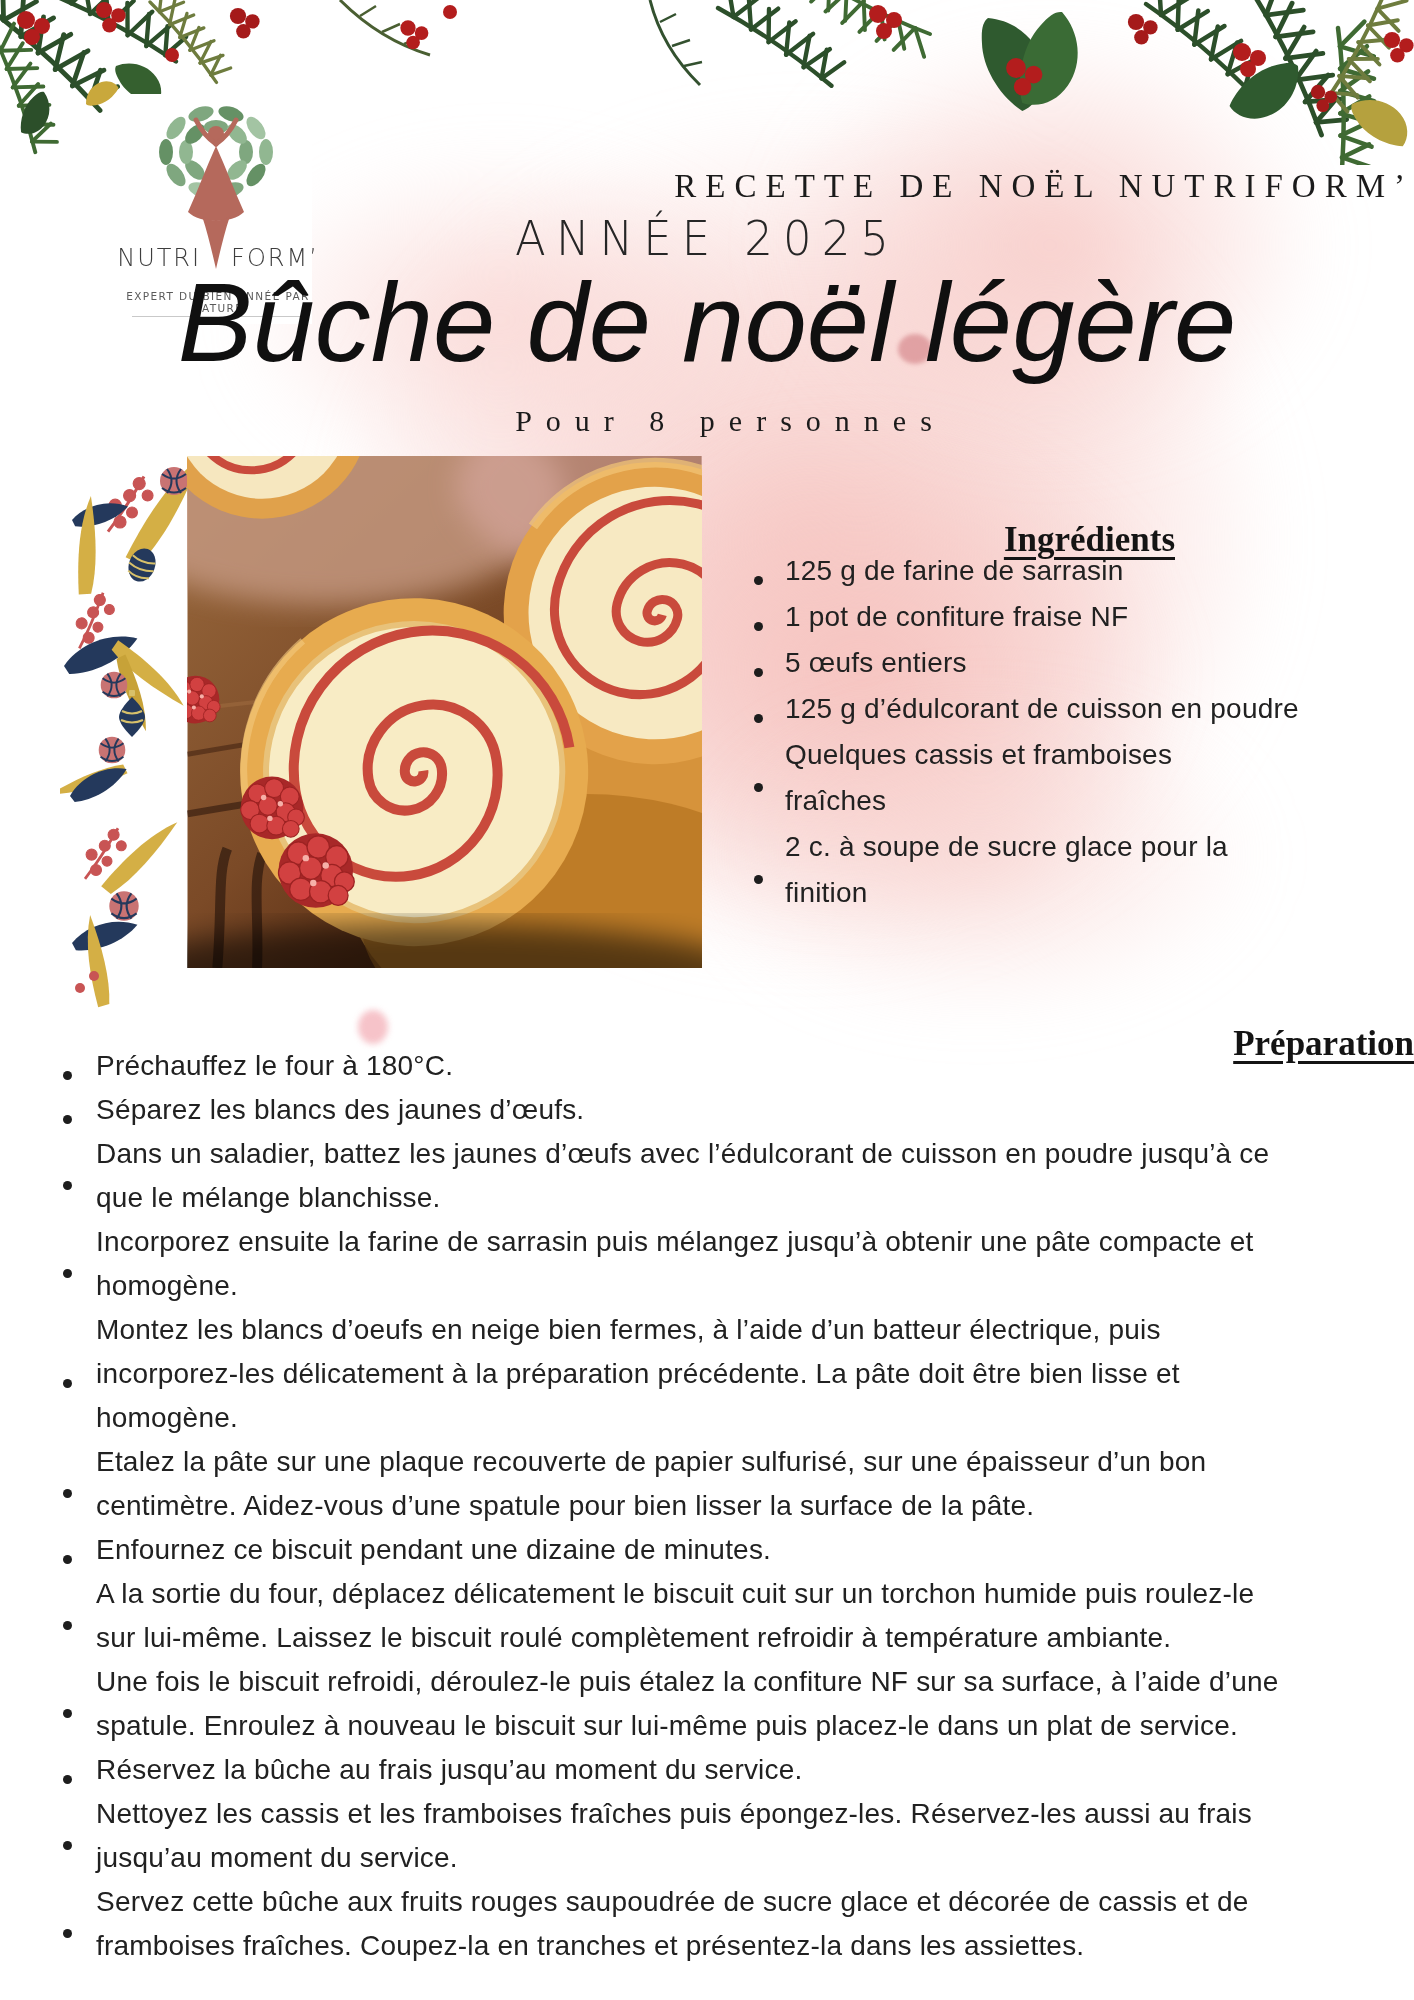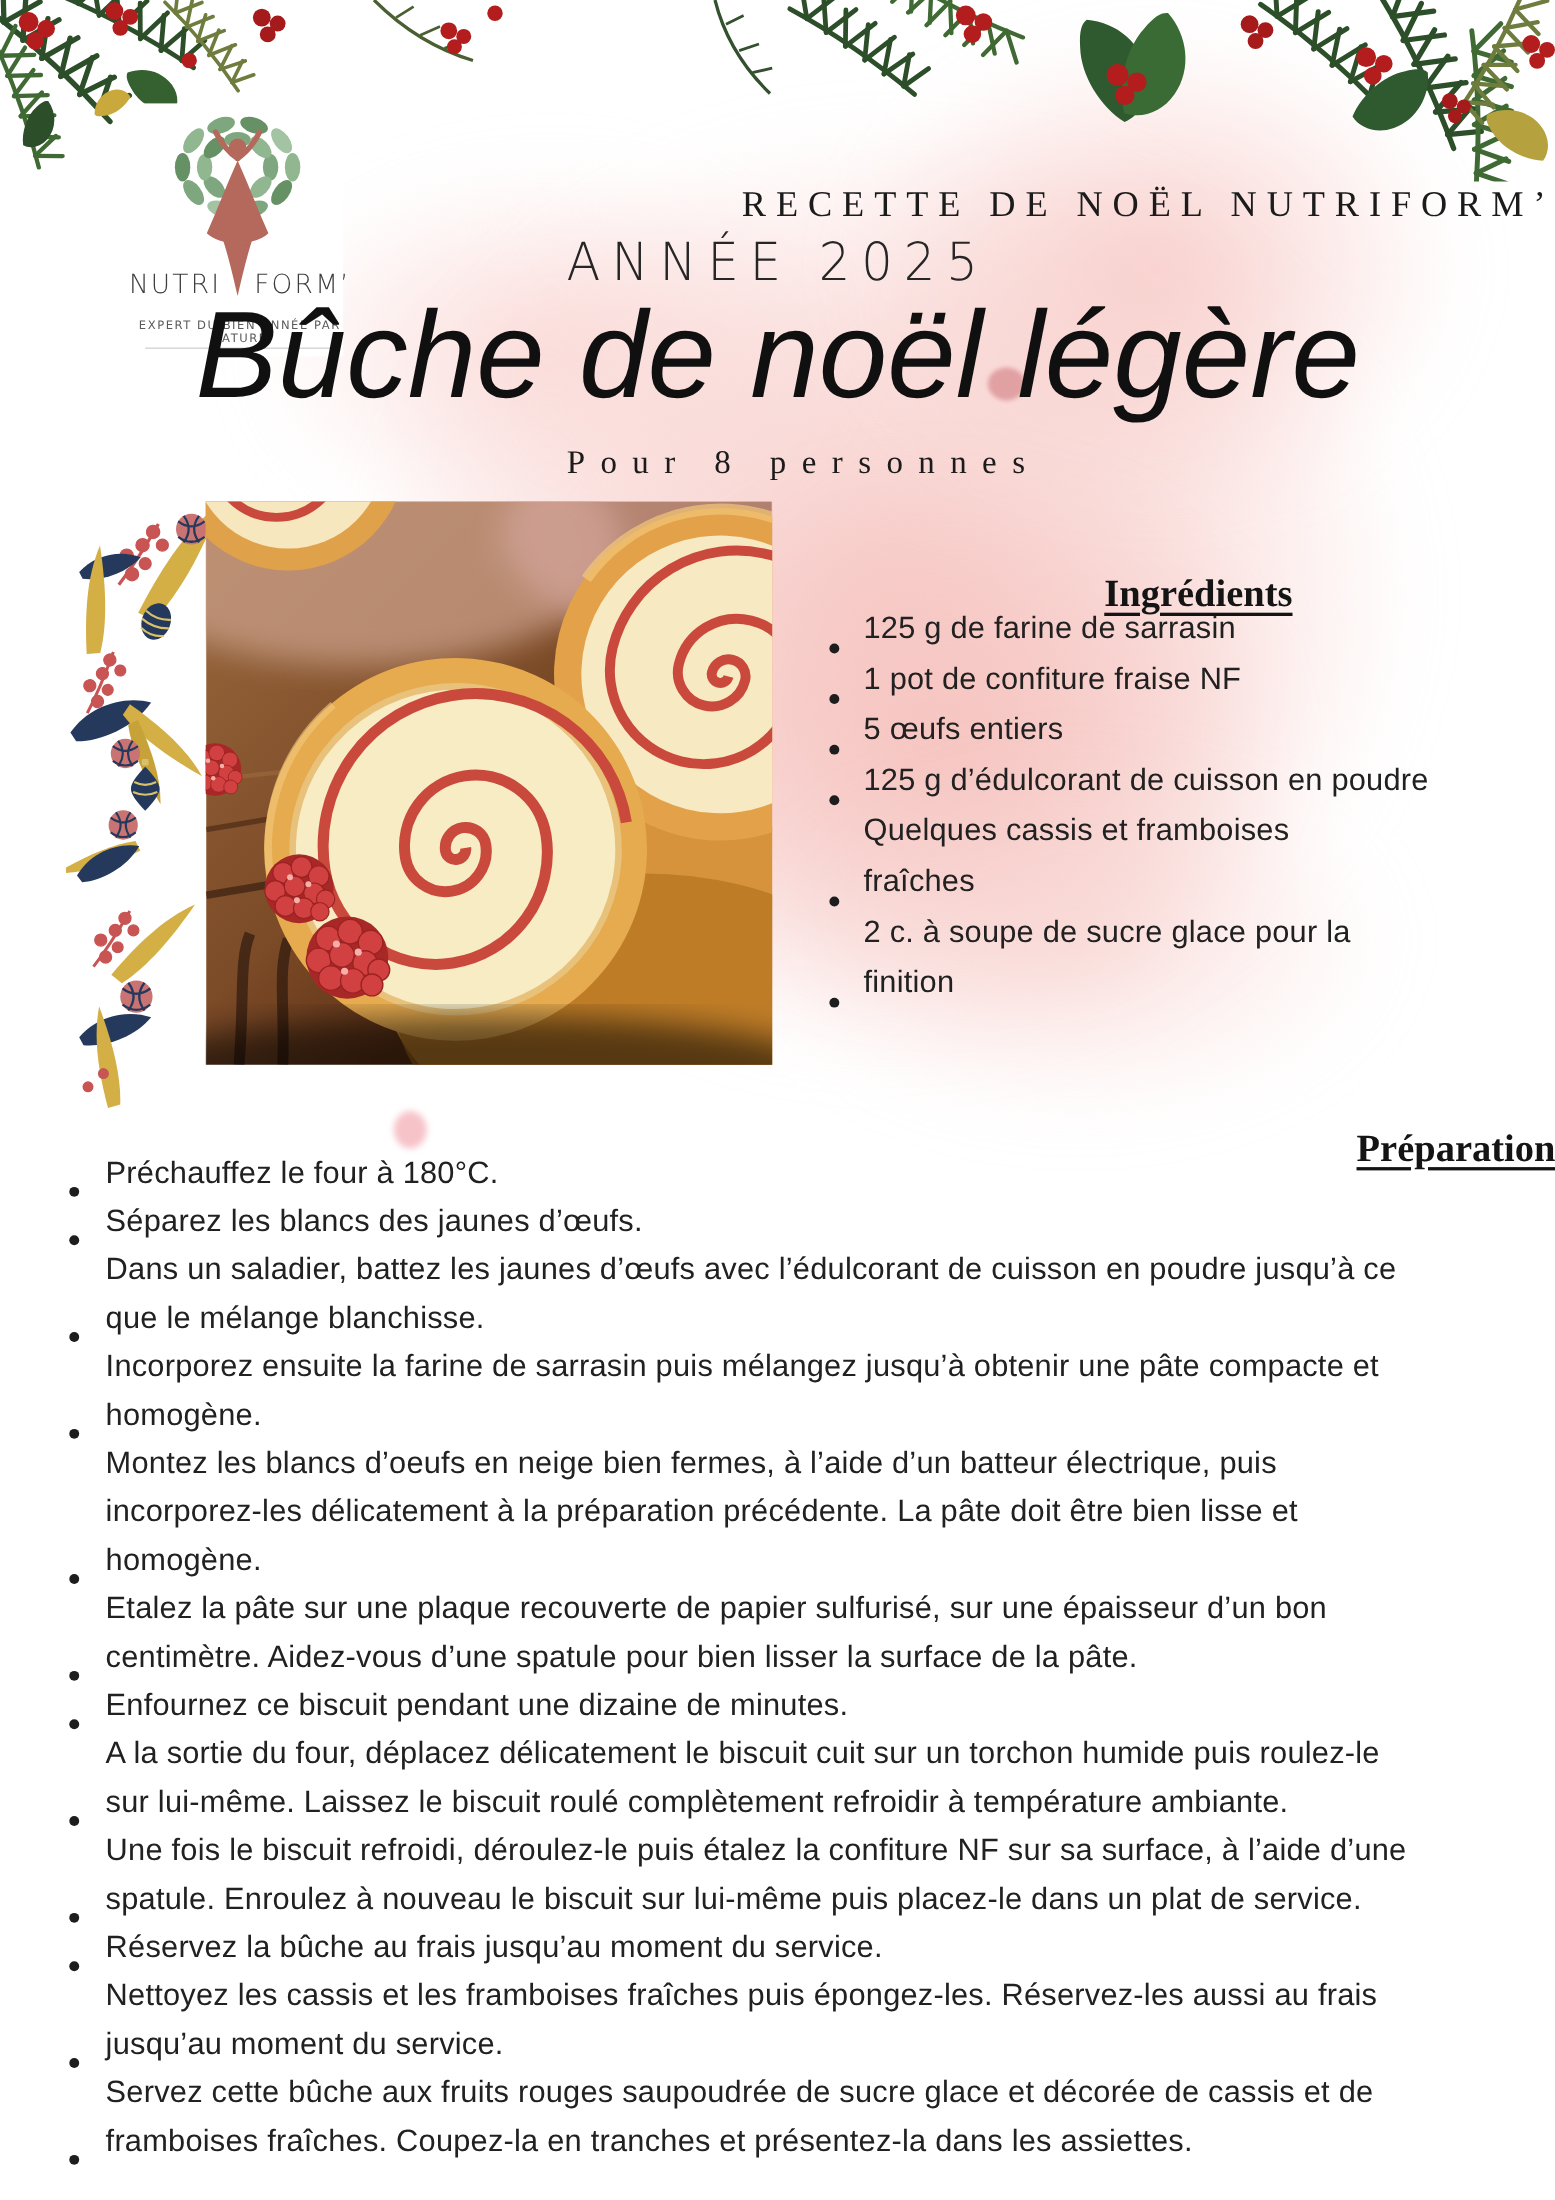--- a/index.html
+++ b/index.html
@@ -52,21 +52,21 @@
   .sec-head{position:absolute;text-align:right;z-index:3;font-family:"Liberation Serif",serif;
             font-weight:700;font-size:35px;color:#141414;text-decoration:underline;
             text-underline-offset:6px;text-decoration-thickness:2.5px;margin-top:32px;}
   .ing-head{left:875px;top:488px;width:300px;}
   .prep-head{left:0;right:0;top:992px;}
 
   
   ul{list-style:none;margin:0;padding:0;}
   .ing-list{position:absolute;left:752px;top:548px;width:600px;z-index:3;}
   .prep-list{position:absolute;left:55px;top:1044px;width:1330px;z-index:3;}
-  li{display:flex;align-items:flex-end;}
+  li{display:flex;align-items:center;}
   .dot{flex:0 0 auto;width:9px;height:9px;border-radius:50%;background:#1d1d1d;}
   .ing-list .dot{margin:19px 22px 0 2px;}
   .prep-list .dot{margin:18px 24px 0 8px;}
   .txt{white-space:pre-line;letter-spacing:.2px;color:#212121;}
   .ing-list .txt{font-size:28px;line-height:46px;}
   .prep-list .txt{font-size:28px;line-height:44px;}
 </style>
 </head>
 <body>
 

